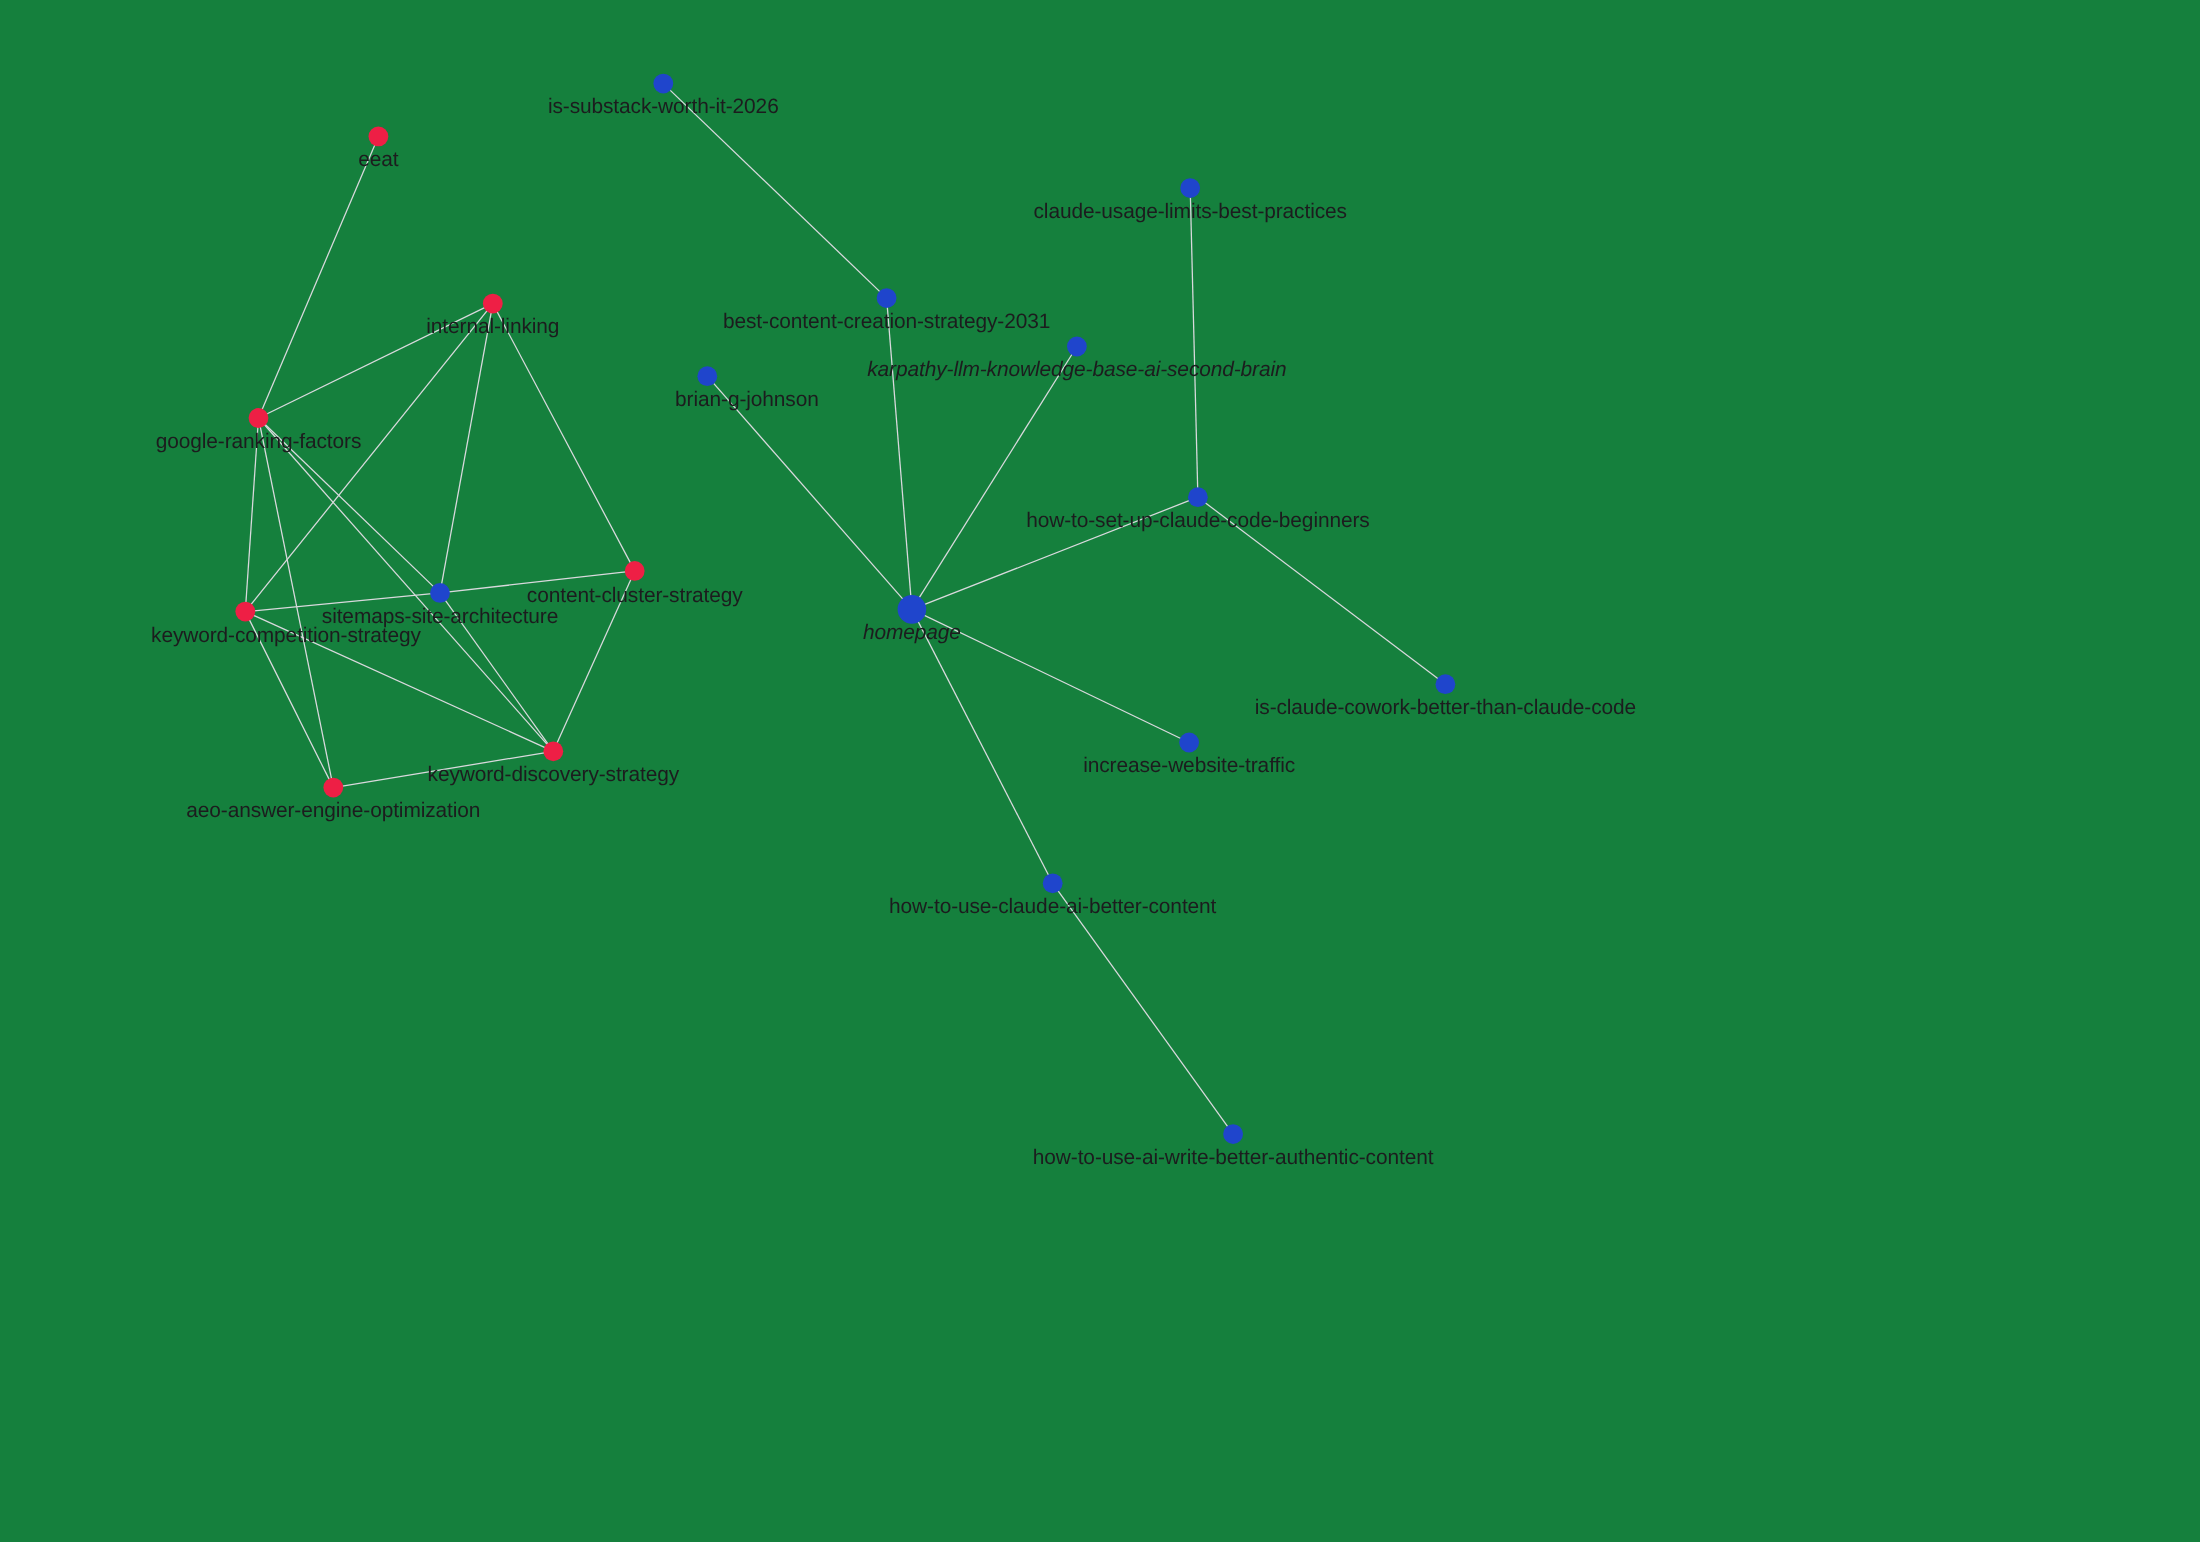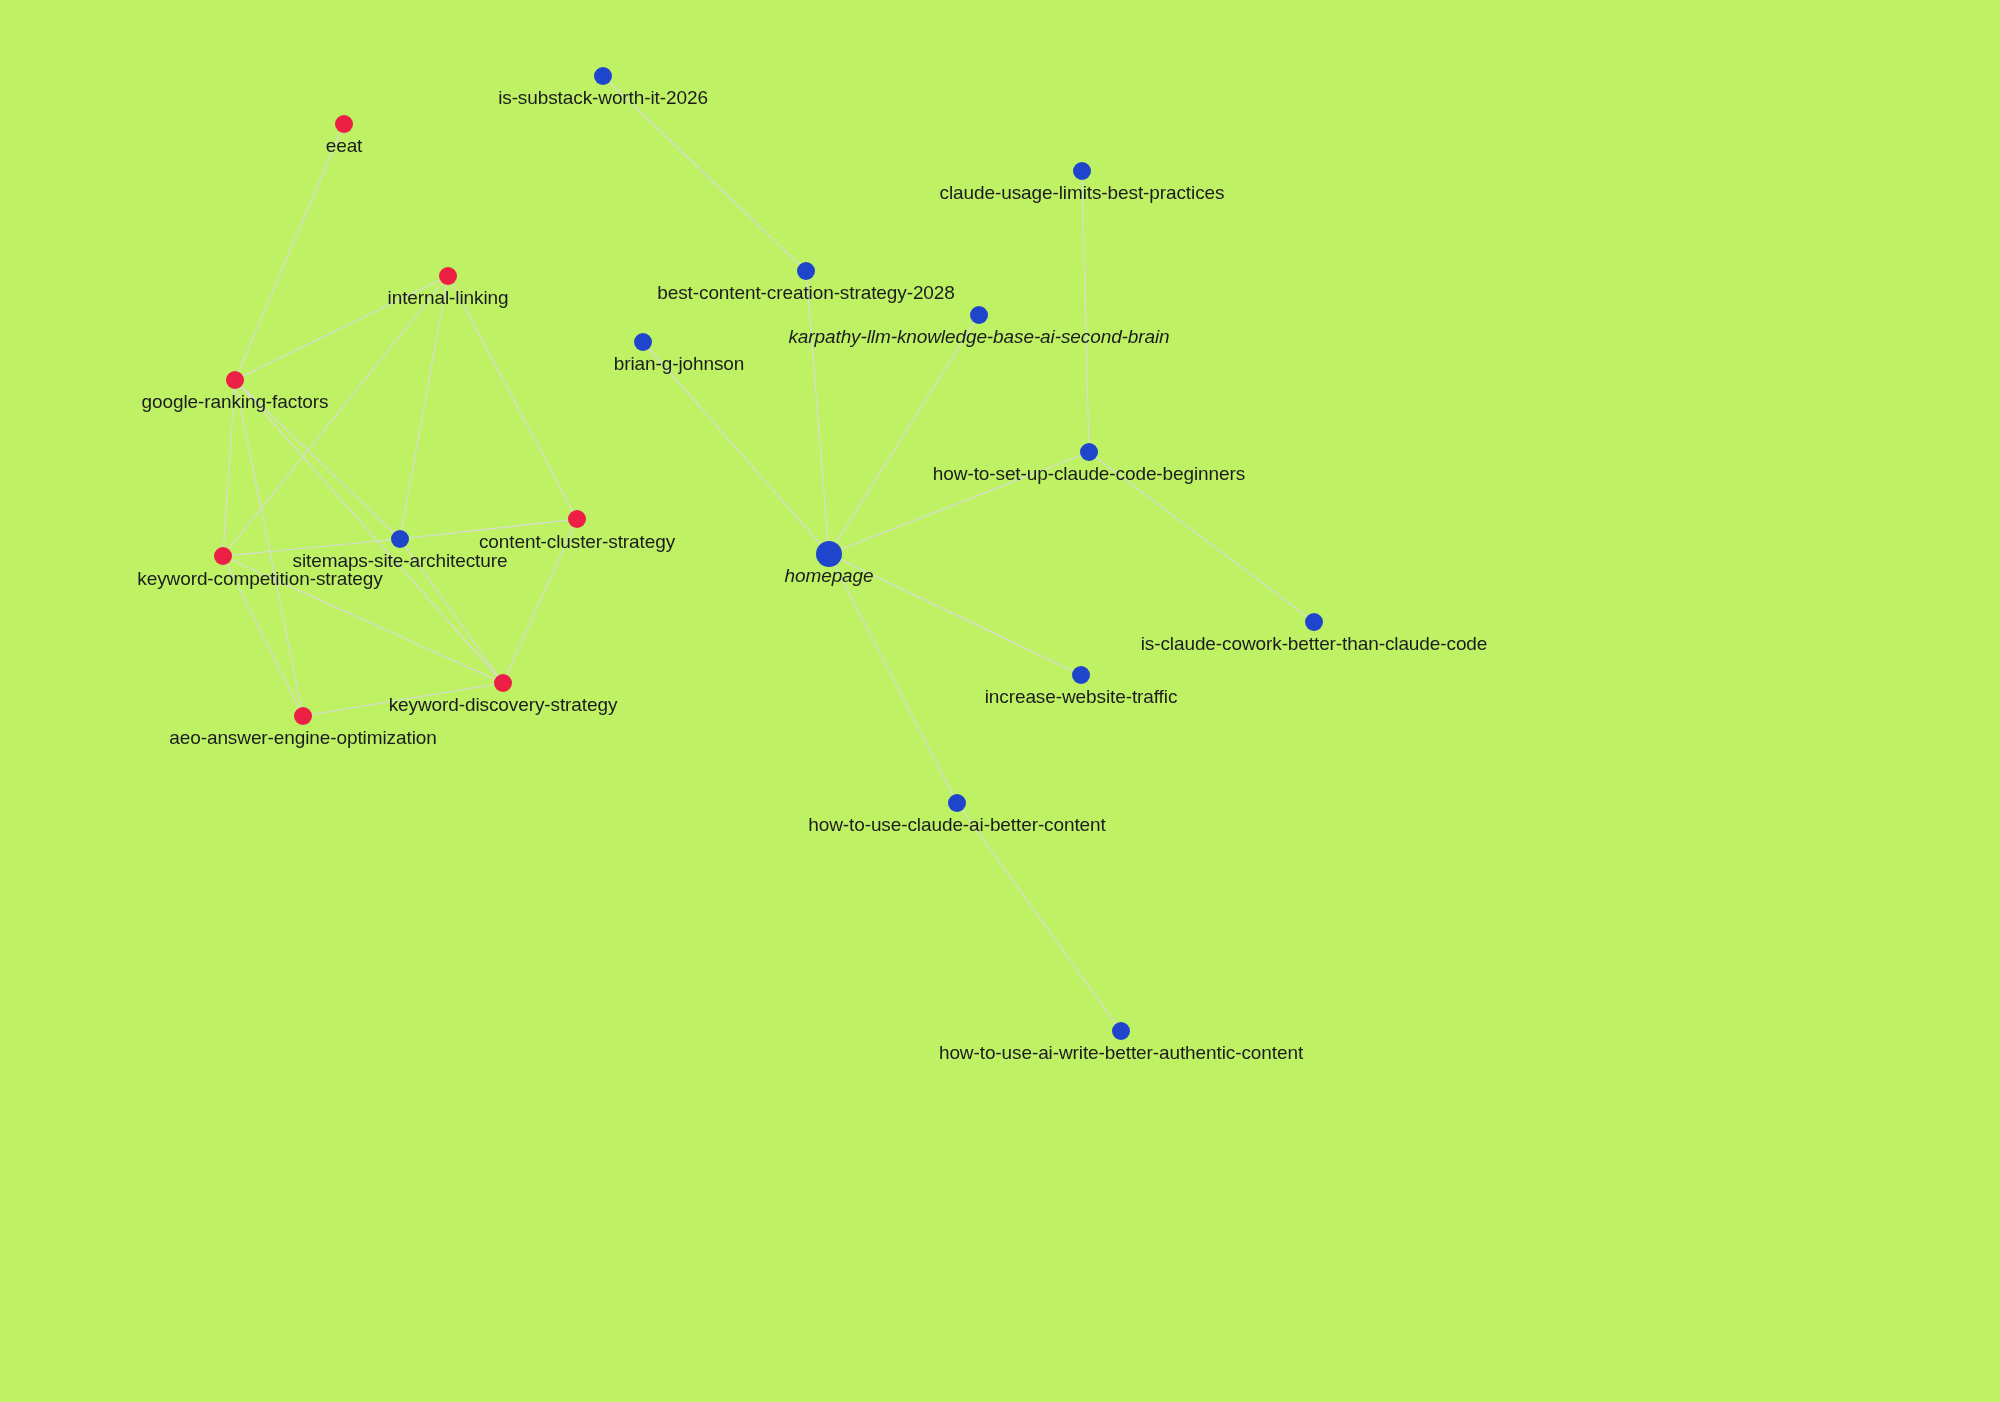--- a/index.html
+++ b/index.html
@@ -7,21 +7,21 @@
     padding: 0;
     background: #ffffff;
   }
   body {
     font-family: "Liberation Sans", "DejaVu Sans", sans-serif;
   }
   #graph-canvas {
     position: relative;
     width: 2000px;
     height: 1402px;
-    background: #bef264;
+    background: #15803d;
     overflow: hidden;
   }
   #edge-layer {
     position: absolute;
     left: 0;
     top: 0;
     width: 2000px;
     height: 1402px;
   }
   .graph-edge {
@@ -88,21 +88,21 @@
   <div id="node-layer">
       <div class="graph-node" style="left: 603px; top: 76px; width: 18px; height: 18px; background: rgb(31, 69, 204);"></div>
       <div class="node-label" style="left: 603px; top: 88px;">is-substack-worth-it-2026</div>
       <div class="graph-node" style="left: 344px; top: 124px; width: 18px; height: 18px; background: rgb(238, 31, 69);"></div>
       <div class="node-label" style="left: 344px; top: 136px;">eeat</div>
       <div class="graph-node" style="left: 1082px; top: 171px; width: 18px; height: 18px; background: rgb(31, 69, 204);"></div>
       <div class="node-label" style="left: 1082px; top: 183px;">claude-usage-limits-best-practices</div>
       <div class="graph-node" style="left: 448px; top: 276px; width: 18px; height: 18px; background: rgb(238, 31, 69);"></div>
       <div class="node-label" style="left: 448px; top: 288px;">internal-linking</div>
       <div class="graph-node" style="left: 806px; top: 271px; width: 18px; height: 18px; background: rgb(31, 69, 204);"></div>
-      <div class="node-label" style="left: 806px; top: 283px;">best-content-creation-strategy-2028</div>
+      <div class="node-label" style="left: 806px; top: 283px;">best-content-creation-strategy-2031</div>
       <div class="graph-node" style="left: 979px; top: 315px; width: 18px; height: 18px; background: rgb(31, 69, 204);"></div>
       <div class="node-label" style="left: 979px; top: 327px; font-style: italic;">karpathy-llm-knowledge-base-ai-second-brain</div>
       <div class="graph-node" style="left: 643px; top: 342px; width: 18px; height: 18px; background: rgb(31, 69, 204);"></div>
       <div class="node-label" style="left: 643px; top: 354px; margin-left: 36px;">brian-g-johnson</div>
       <div class="graph-node" style="left: 235px; top: 380px; width: 18px; height: 18px; background: rgb(238, 31, 69);"></div>
       <div class="node-label" style="left: 235px; top: 392px;">google-ranking-factors</div>
       <div class="graph-node" style="left: 1089px; top: 452px; width: 18px; height: 18px; background: rgb(31, 69, 204);"></div>
       <div class="node-label" style="left: 1089px; top: 464px;">how-to-set-up-claude-code-beginners</div>
       <div class="graph-node" style="left: 577px; top: 519px; width: 18px; height: 18px; background: rgb(238, 31, 69);"></div>
       <div class="node-label" style="left: 577px; top: 532px;">content-cluster-strategy</div>

